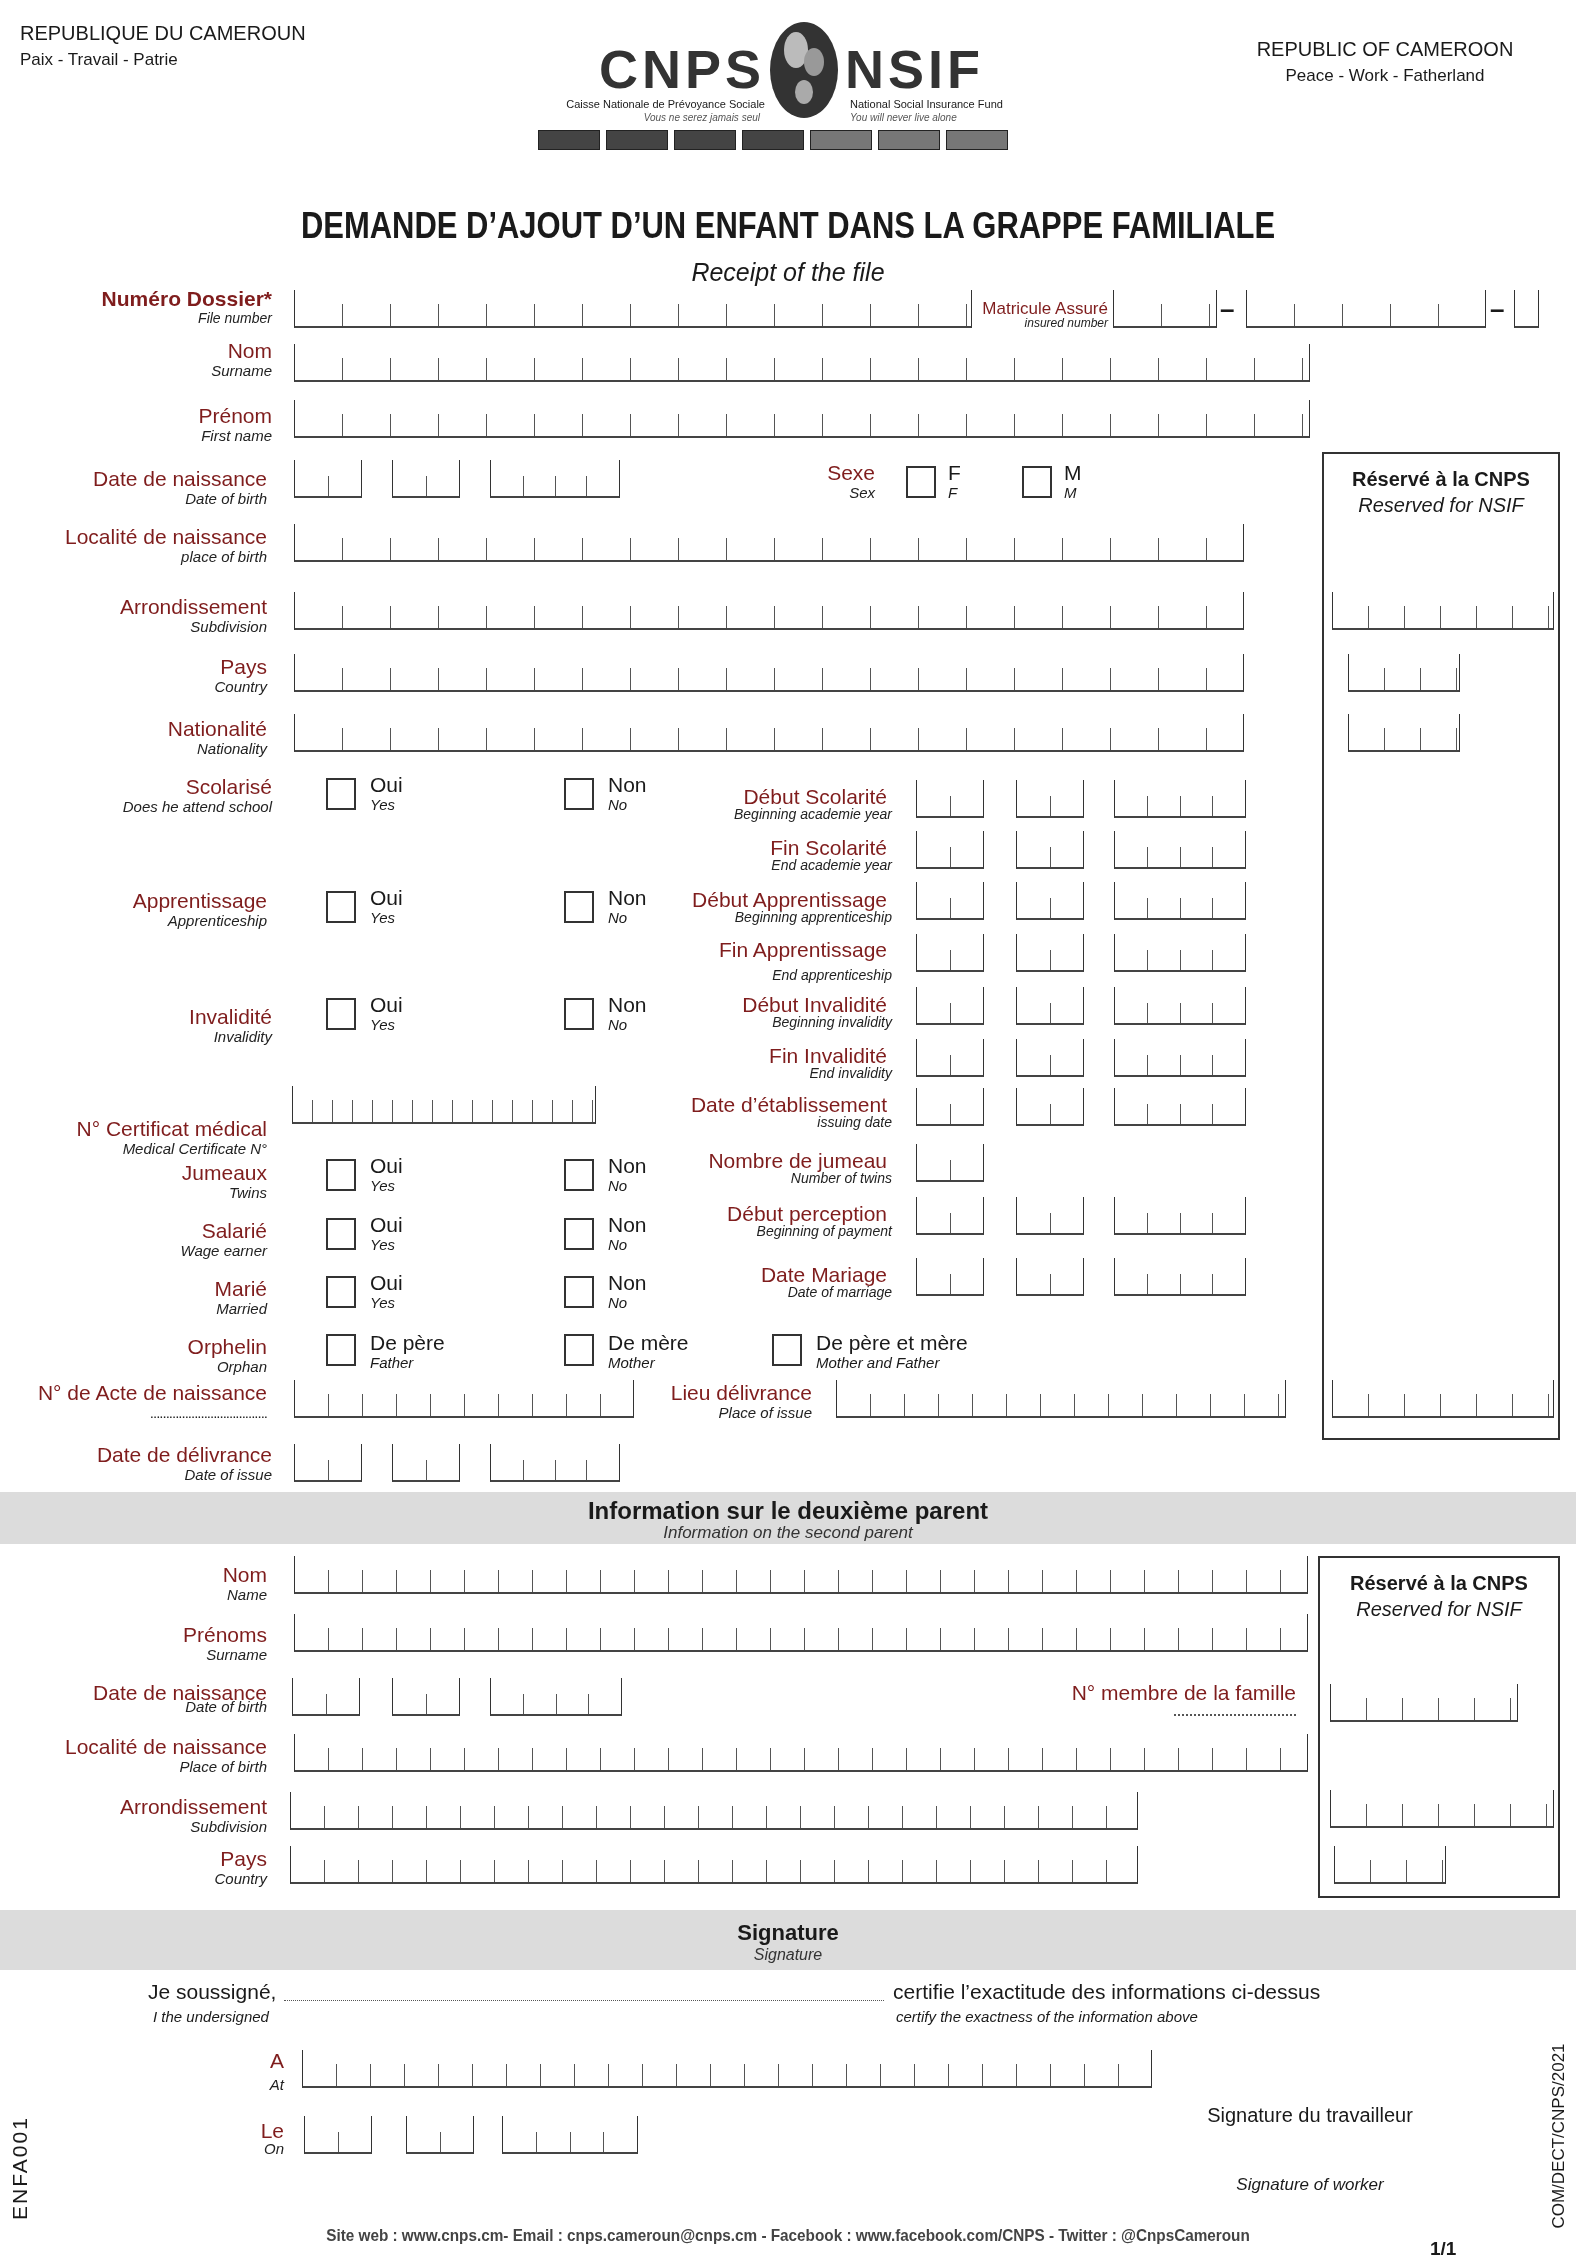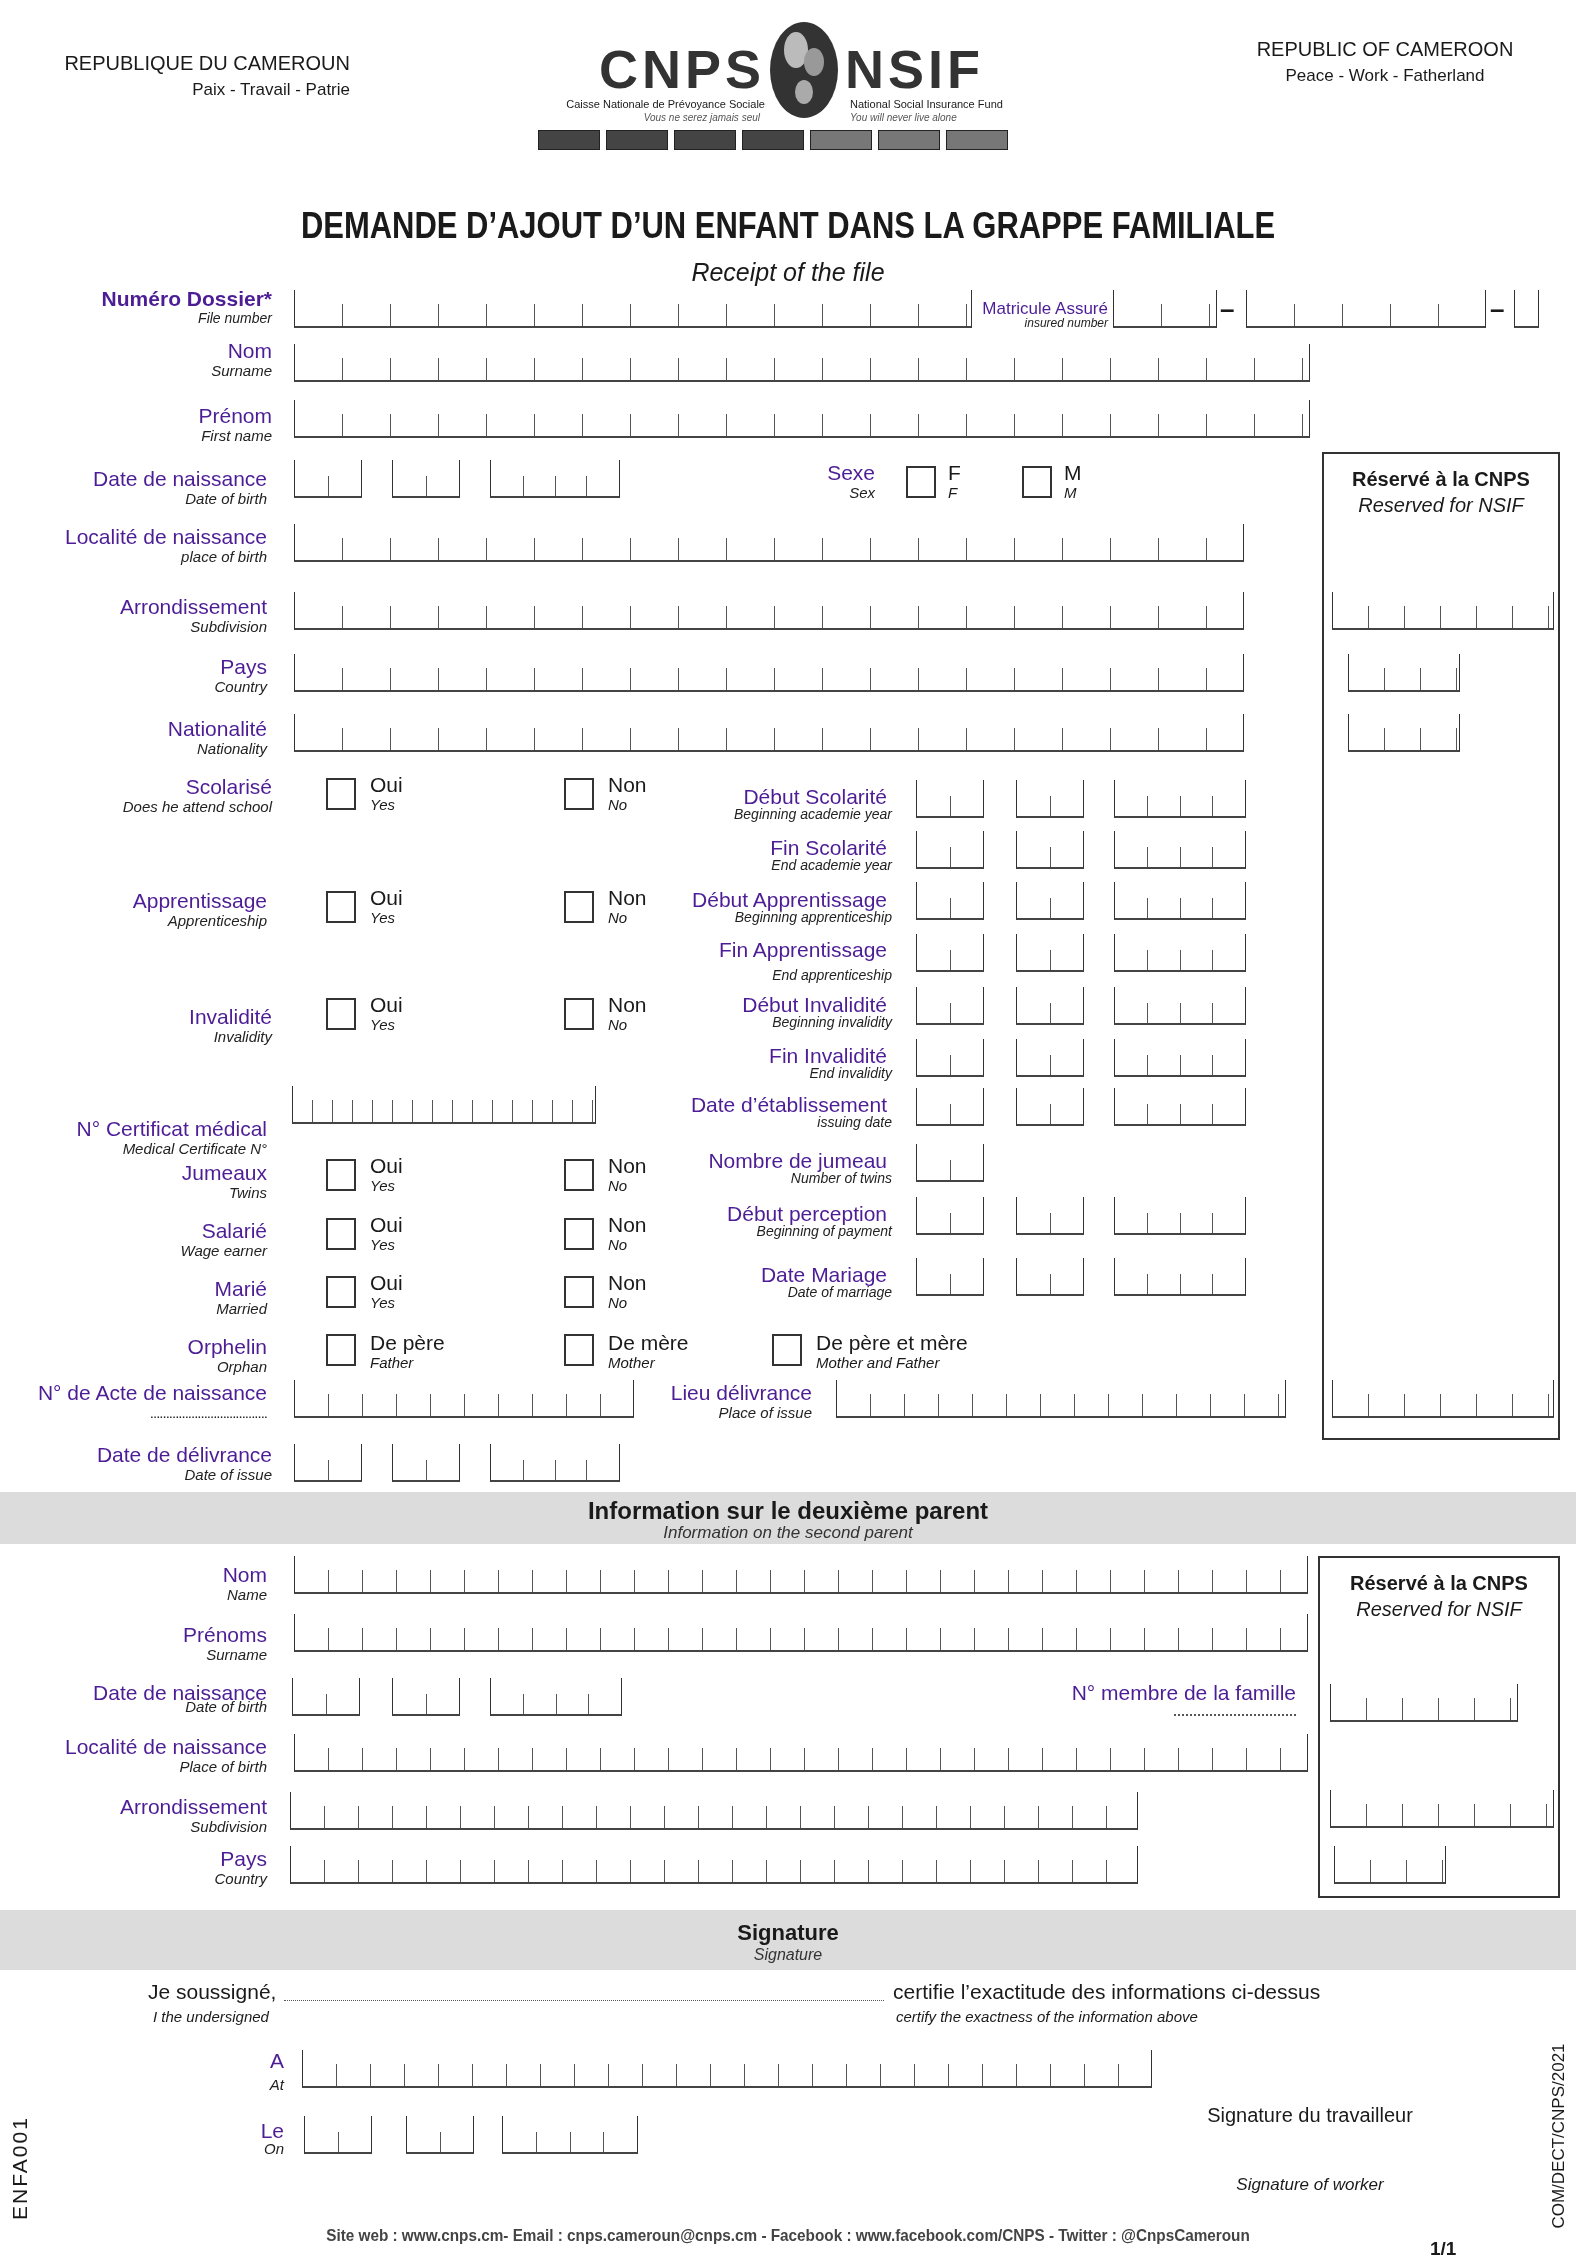--- a/index.html
+++ b/index.html
@@ -1,20 +1,20 @@
 <!DOCTYPE html>
 <html><head>
 <meta charset="utf-8">
 <style>
   * { box-sizing: border-box; margin: 0; padding: 0; }
   html, body { width: 1576px; height: 2266px; background: #fff; overflow: hidden; }
   body { position: relative; font-family: "Liberation Sans", sans-serif; color: #1a1a1a; }
   .abs { position: absolute; }
   .lbl { position: absolute; text-align: right; line-height: 1; }
-  .lbl .fr { display: block; font-size: 21px; color: #4c1d95; }
+  .lbl .fr { display: block; font-size: 21px; color: #7f1d1d; }
   .lbl .en { display: block; font-size: 15px; font-style: italic; color: #222; margin-top: 2px; }
   .field {
     position: absolute; height: 38px;
     border-left: 1.5px solid #333; border-right: 1.5px solid #333; border-bottom: 2.5px solid #444;
     background-image: repeating-linear-gradient(to right, transparent 0, transparent 47px, #555 47px, #555 48px);
     background-size: 100% 22px; background-repeat: repeat-x; background-position: 0 bottom;
   }
   .field.cert { background-image: repeating-linear-gradient(to right, transparent 0, transparent 19px, #555 19px, #555 20px); }
   .field.res  { background-image: repeating-linear-gradient(to right, transparent 0, transparent 35px, #555 35px, #555 36px); }
   .date { position: absolute; height: 38px; display: flex; gap: 0; }
@@ -35,21 +35,21 @@
   .band .fr { display: block; font-size: 25px; font-weight: bold; padding-top: 8px; }
   .band .en { display: block; font-size: 17px; font-style: italic; color: #333; }
   .reserved { position: absolute; border: 2px solid #333; background: #fff; }
   .reserved .t1 { position: absolute; left: 0; right: 0; text-align: center; font-size: 20px; font-weight: bold; top: 14px; }
   .reserved .t2 { position: absolute; left: 0; right: 0; text-align: center; font-size: 20px; font-style: italic; top: 40px; }
   .dots { border-bottom: 2px dotted #555; position: absolute; height: 2px; }
 </style>
 </head>
 <body>
 
-<div class="abs" style="left:20px;top:52px;width:330px;text-align:right;">
+<div class="abs" style="left:20px;top:22px;width:330px;text-align:left;">
   <div style="font-size:20px;">REPUBLIQUE DU CAMEROUN</div>
   <div style="font-size:17px;margin-top:5px;">Paix - Travail - Patrie</div>
 </div>
 <div class="abs" style="left:1220px;top:38px;width:330px;text-align:center;">
   <div style="font-size:20px;">REPUBLIC OF CAMEROON</div>
   <div style="font-size:17px;margin-top:5px;">Peace - Work - Fatherland</div>
 </div>
 
 <div class="abs" style="left:540px;top:20px;width:500px;height:135px;">
   <div style="position:absolute;left:0;top:18px;width:225px;text-align:right;font-size:54px;font-weight:bold;letter-spacing:4px;color:#333;">CNPS</div>

